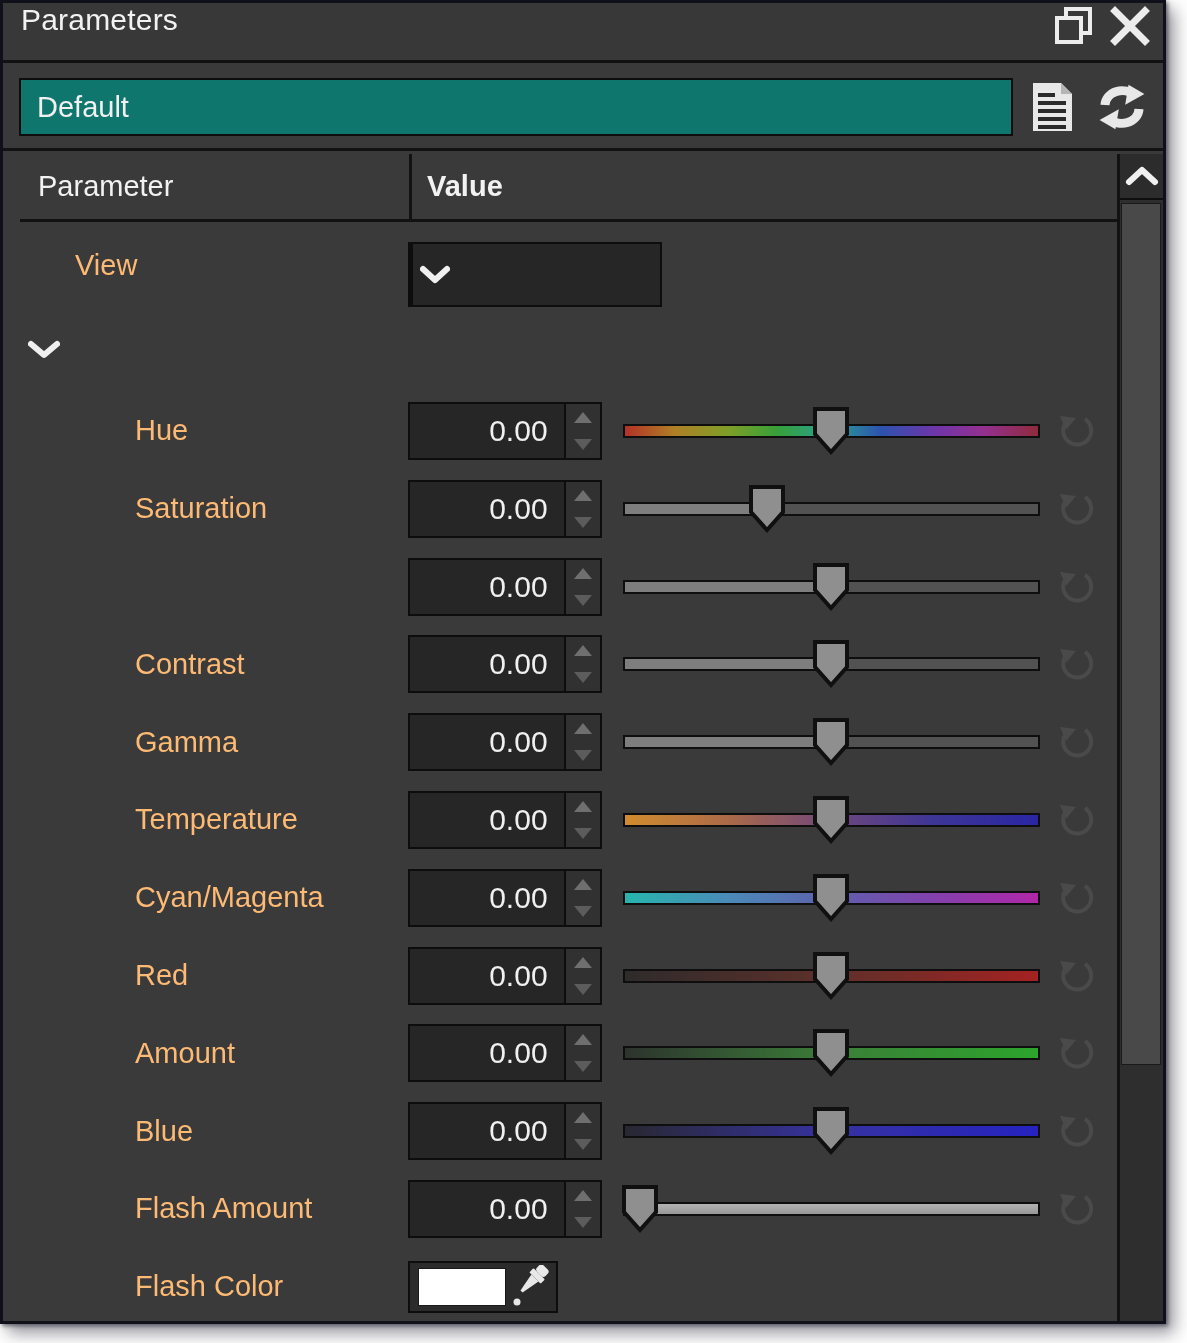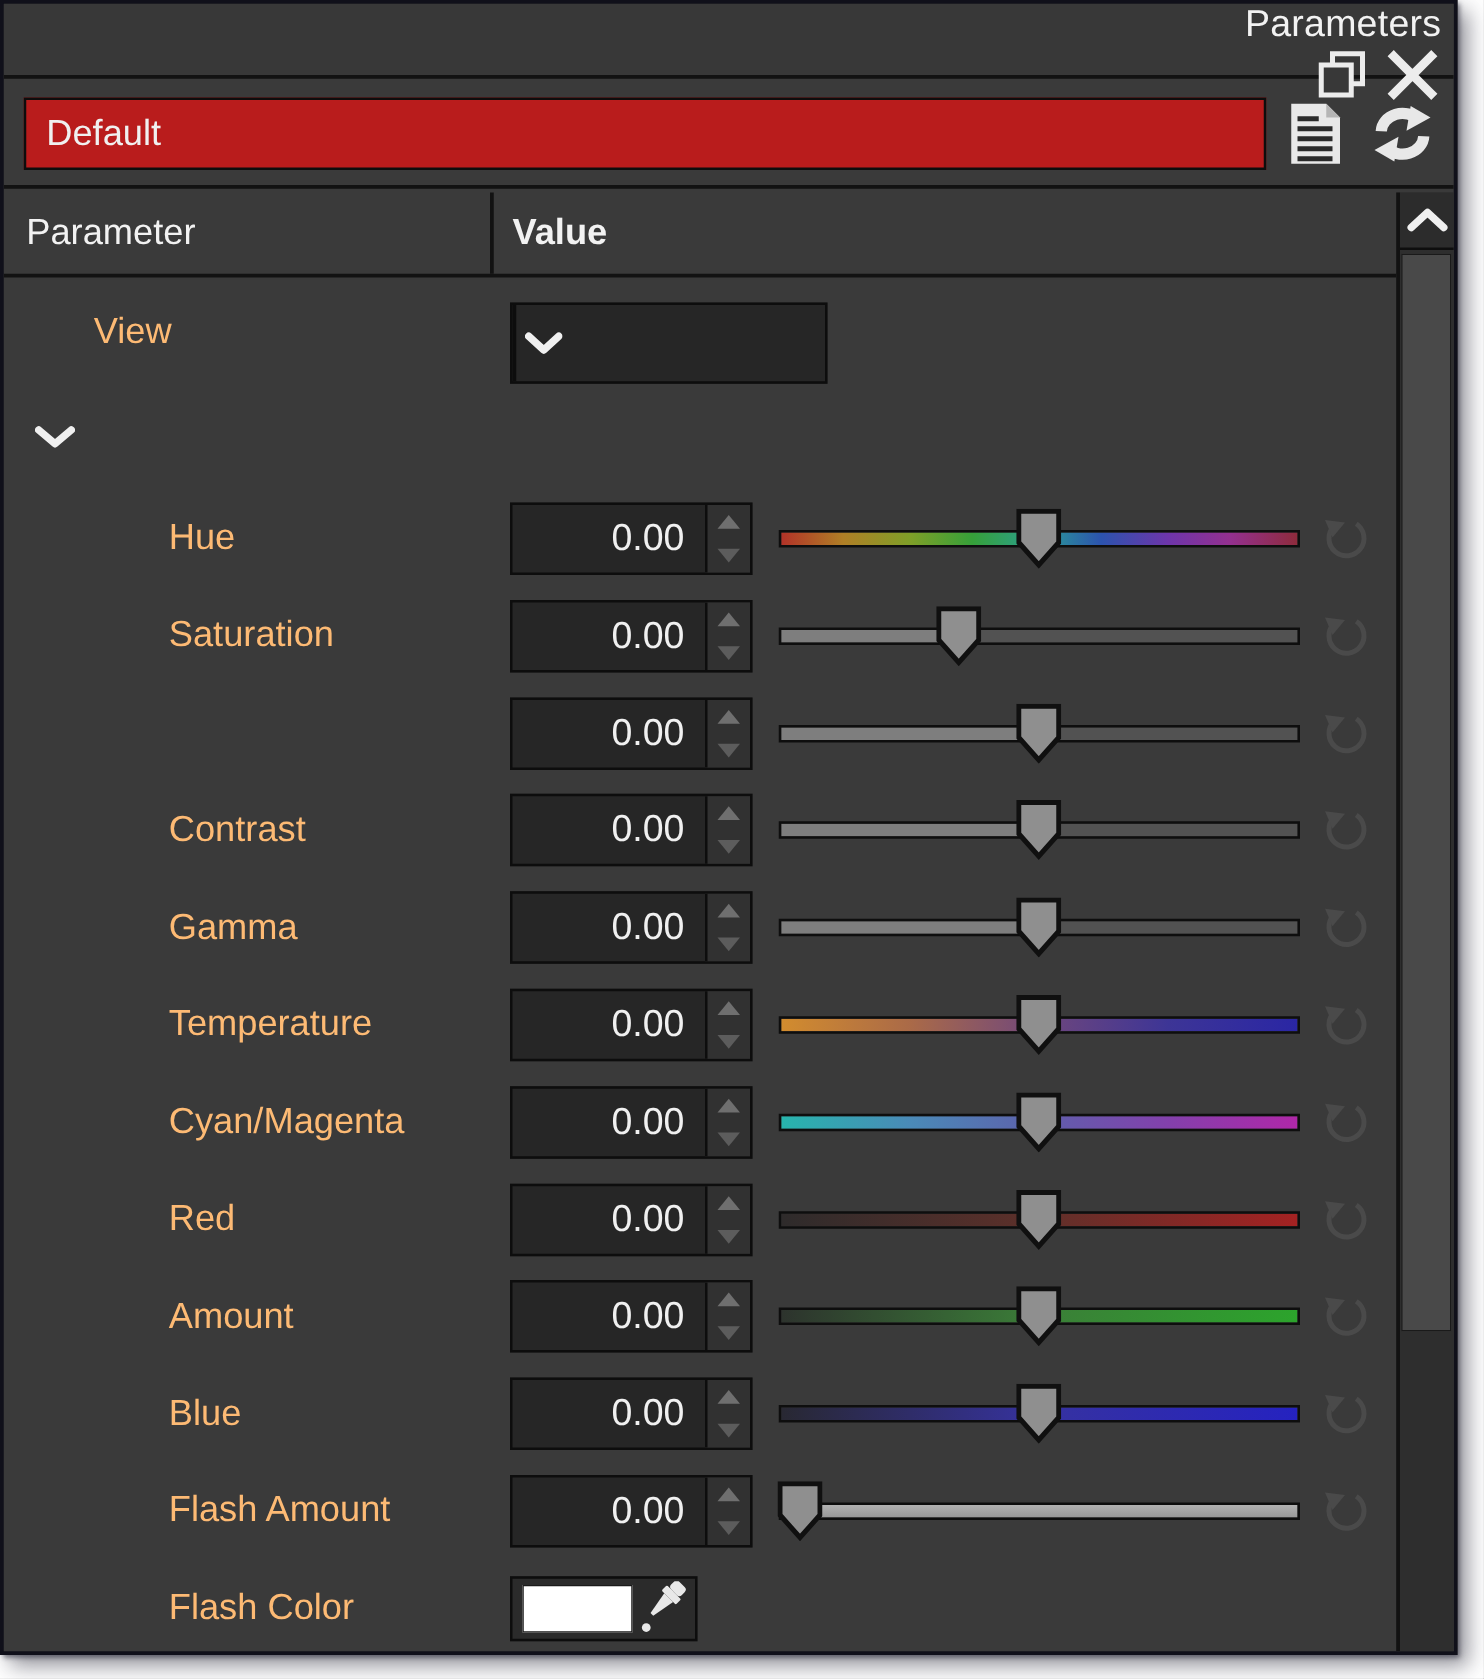--- a/index.html
+++ b/index.html
@@ -5,33 +5,33 @@
   * { margin:0; padding:0; box-sizing:border-box; }
   html,body { width:1187px; height:1343px; background:#ffffff; font-family:"Liberation Sans", sans-serif; }
   .window {
     position:absolute; left:0; top:0; width:1166px; height:1324px;
     background:#3a3a3a; border:3px solid #10101a; overflow:hidden;
     box-shadow: 8px 9px 16px rgba(60,60,75,.55), 2px 2px 4px rgba(30,30,45,.6);
     color:#f2f2f2;
   }
   
   .titlebar { position:absolute; left:0; top:0; width:1160px; height:60px;
-    border-bottom:3px solid #121212; display:flex; align-items:flex-end; padding:0 10px 0 18px; background:#383838;flex-direction:column; }
+    border-bottom:3px solid #121212; display:flex; align-items:flex-start; padding:0 10px 0 18px; background:#383838; }
   .title { font-size:30px; letter-spacing:.2px; }
   .titlebar-icons { margin-left:auto; display:flex; align-items:center; gap:10px; }
   .tbtn { width:46px; height:46px; display:flex; align-items:center; justify-content:center; cursor:pointer; }
   
   .presetrow { position:absolute; left:0; top:63px; width:1160px; height:85px;
     border-bottom:3px solid #121212; display:flex; align-items:center; padding:0 12px 0 16px; }
-  .preset-input { width:994px; height:58px; background:#b91c1c; border:2px solid #0d0d0d;
+  .preset-input { width:994px; height:58px; background:#0f766e; border:2px solid #0d0d0d;
     display:flex; align-items:center; padding-left:16px; font-size:29px; color:#f0f0f0; }
   .preset-icons { margin-left:auto; display:flex; align-items:center; gap:16px; padding-right:2px; }
   .pbtn { width:54px; height:56px; display:flex; align-items:center; justify-content:center; cursor:pointer; }
   
-  .theader { position:absolute; left:0; top:151px; width:1114px; height:68px;
+  .theader { position:absolute; left:17px; top:151px; width:1114px; height:68px;
     border-bottom:3px solid #121212;padding-left:36px; }
   .th-param { position:absolute; left:18px; top:0; height:100%; display:flex; align-items:center; font-size:29px; }
   .th-divider { position:absolute; left:389px; top:0; width:3px; height:100%; background:#121212; }
   .th-value { position:absolute; left:407px; top:0; height:100%; display:flex; align-items:center; font-size:29px;font-weight:bold; }
   
   .scrollbar { position:absolute; right:0; top:151px; width:46px; height:1167px;
     border-left:3px solid #121212; background:#2e2e2e; }
   .sb-up { position:absolute; left:0; top:0; width:43px; height:46px; background:#2c2c2c;
     border-bottom:2px solid #0e0e0e; display:flex; align-items:center; justify-content:center; cursor:pointer; }
   .sb-thumb { position:absolute; left:1px; top:49px; width:40px; height:862px;

